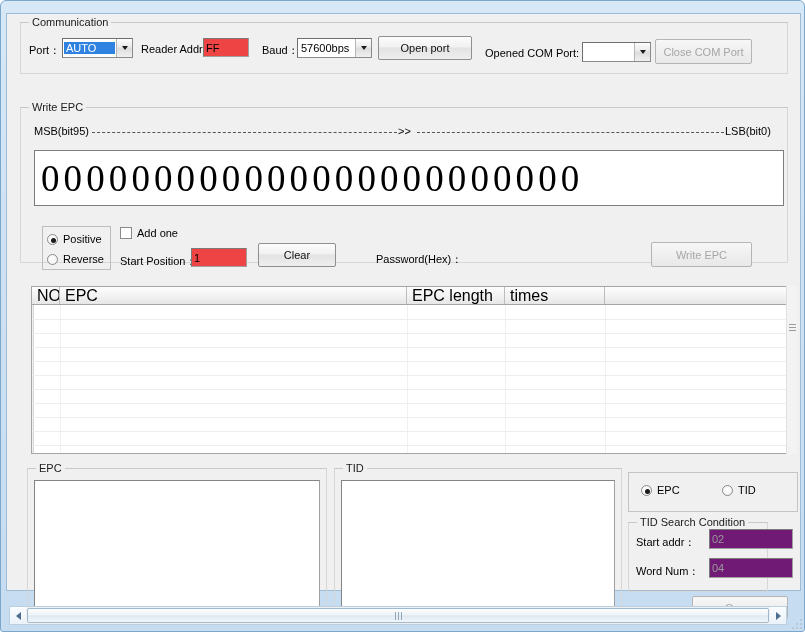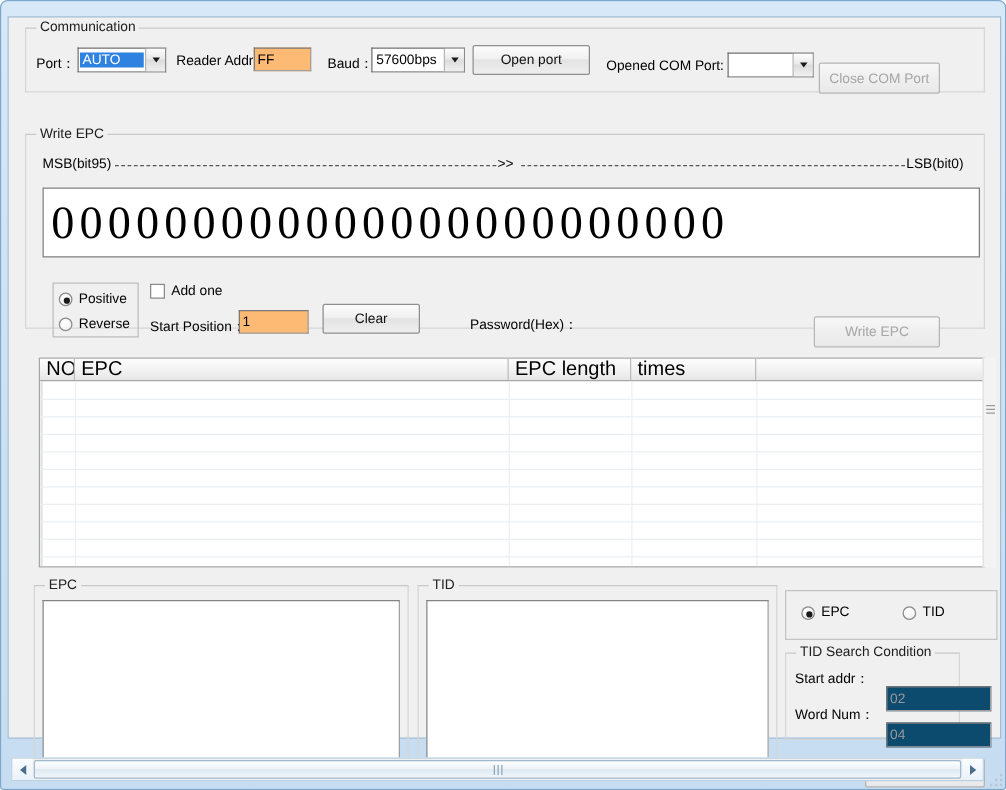--- a/index.html
+++ b/index.html
@@ -105,32 +105,32 @@
 
   .lbl {
     position: absolute;
     font-size: 11px; color: #000000;
     white-space: nowrap;
   }
 
   
   .tbox {
     position: absolute;
-    background: #fdba74;
+    background: #ef4444;
     border: 1px solid #a0a0a0;
     border-top-color: #7a7a7a;
     border-left-color: #7a7a7a;
     font-family: "Liberation Sans", sans-serif;
     font-size: 11px;
     color: #000;
     padding: 0 2px;
     display: flex; align-items: center;
     overflow: hidden;
   }
-  .tbox.readonly { background: #0c4a6e; color: #9a9a9a; margin-top: 20px; }
+  .tbox.readonly { background: #701a75; color: #9a9a9a; }
 
   
   .combo {
     position: absolute;
     background: #ffffff;
     border: 1px solid #8b8b8b;
     border-top-color: #6f6f6f;
     border-left-color: #6f6f6f;
     display: flex; align-items: center;
   }
@@ -166,21 +166,21 @@
     position: absolute;
     background: linear-gradient(180deg,#fcfcfc 0%,#f1f1f1 45%,#e3e3e3 50%,#eeeeee 100%);
     border: 1px solid #8f8f8f;
     border-radius: 2px;
     display: flex; align-items: center; justify-content: center;
     font-size: 11px; color: #101010;
     cursor: default;
     white-space: nowrap;
   }
   .btn.disabled { color: #a6a6a6; border-color: #b5b5b5;
-    background: linear-gradient(180deg,#f7f7f7 0%,#efefef 50%,#e9e9e9 100%); margin-top: 11px; }
+    background: linear-gradient(180deg,#f7f7f7 0%,#efefef 50%,#e9e9e9 100%); }
 
   
   .radio, .check {
     position: absolute;
     display: flex; align-items: center;
     white-space: nowrap;
     font-size: 11px; color: #000;
   }
   .radio .dot {
     width: 11px; height: 11px; flex: 0 0 auto;

